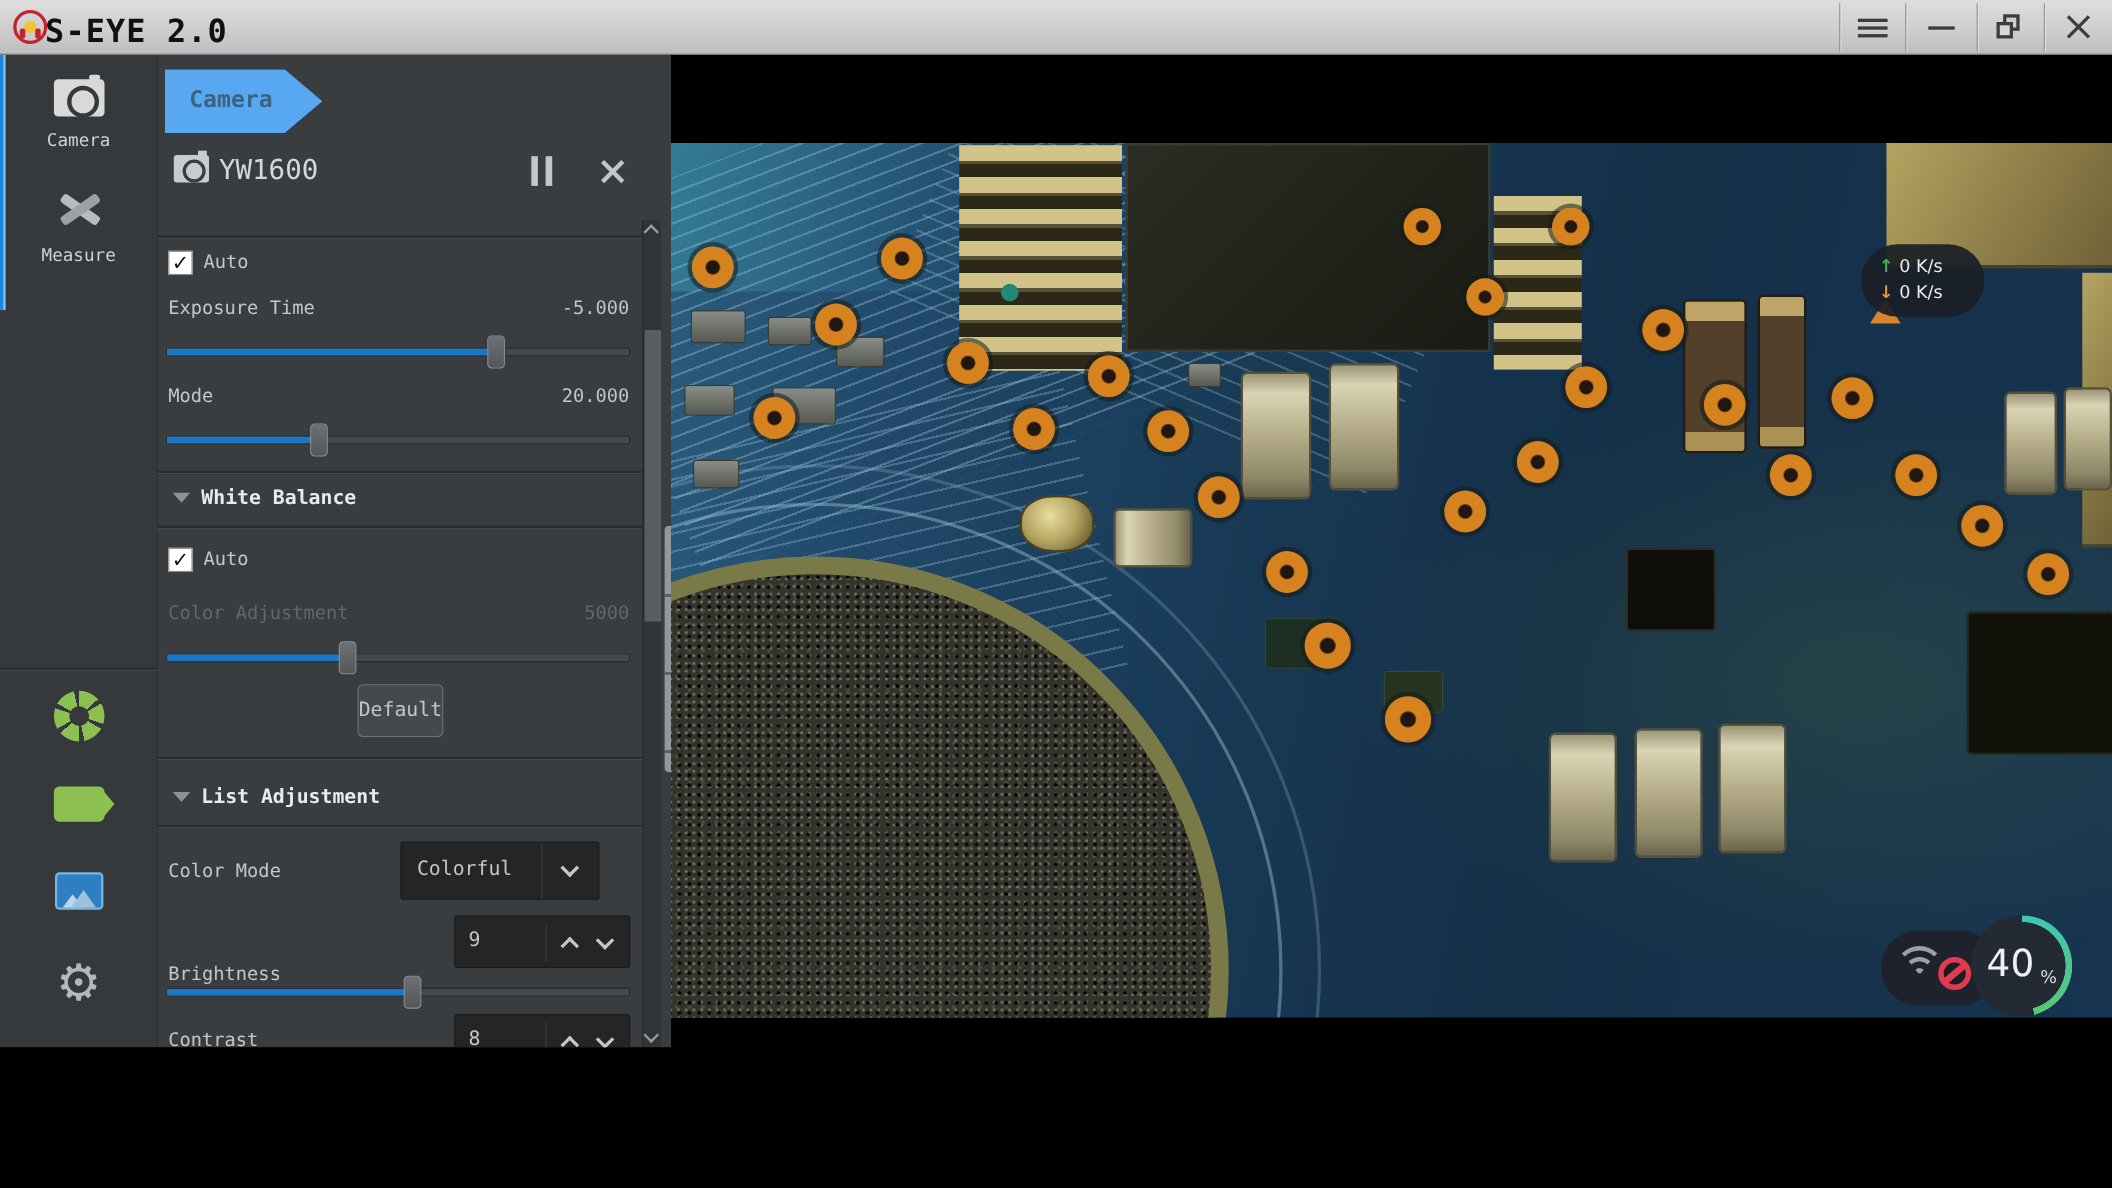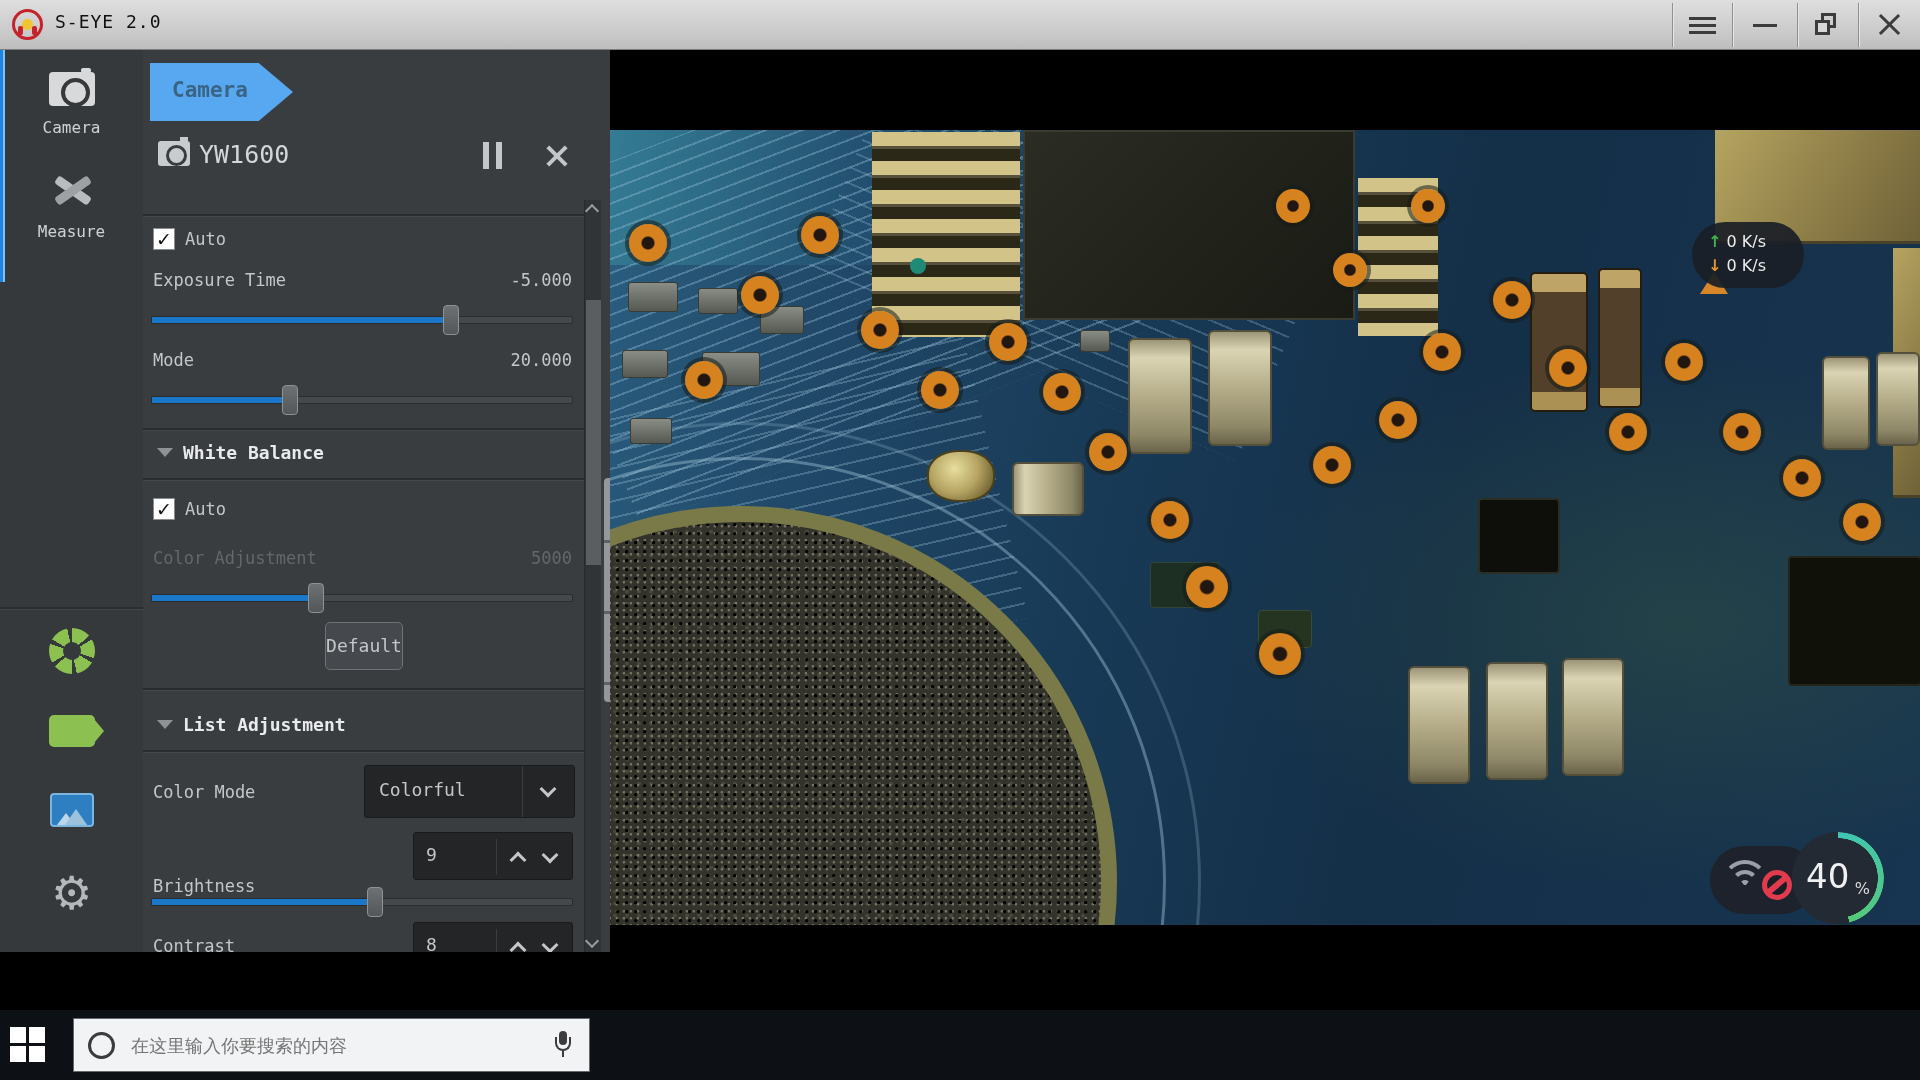--- a/index.html
+++ b/index.html
@@ -7,21 +7,21 @@
   body{font-family:"DejaVu Sans Mono","Liberation Mono",monospace;-webkit-font-smoothing:antialiased}
   #stage{position:relative;width:1920px;height:1080px;background:#000}
 
   
   .titlebar{position:absolute;left:0;top:0;width:1920px;height:50px;
     background:linear-gradient(#dedede,#c9c9c9 70%,#bdbdbd);border-bottom:1px solid #7d7d7d}
   .app-logo{position:absolute;left:12px;top:9px;width:31px;height:31px;border-radius:50%;
     border:3px solid #c4232b;background:radial-gradient(circle,#f2c433 0 5px,transparent 6px)}
   .app-logo::before{content:"";position:absolute;left:3px;top:14px;width:5px;height:9px;background:#c4232b;border-radius:2px}
   .app-logo::after{content:"";position:absolute;right:3px;top:14px;width:5px;height:9px;background:#c4232b;border-radius:2px}
-  .app-title{position:absolute;left:55px;top:11px;font-size:18px;font-weight:normal;color:#101010;letter-spacing:1px}
+  .app-title{position:absolute;left:41px;top:11px;font-size:29px;font-weight:bold;color:#101010;letter-spacing:1px}
   .tb-sep{position:absolute;top:3px;width:1px;height:44px;background:#8f8f8f;box-shadow:1px 0 0 #e6e6e6}
   .tb-btn{position:absolute;top:0;width:60px;height:49px;cursor:pointer}
   .ham-bar{position:absolute;left:17px;width:27px;height:3px;background:#3c3c3c}
   .min-bar{position:absolute;left:18px;top:24px;width:24px;height:3px;background:#3c3c3c}
   .restore-back{position:absolute;left:24px;top:13px;width:15px;height:15px;border:3px solid #3c3c3c;background:#cfcfcf}
   .restore-front{position:absolute;left:18px;top:20px;width:15px;height:15px;border:3px solid #3c3c3c;background:#d8d8d8}
   .close-x1,.close-x2{position:absolute;left:17px;top:23px;width:27px;height:3px;background:#3c3c3c}
   .close-x1{transform:rotate(45deg)}.close-x2{transform:rotate(-45deg)}
 
   
@@ -70,21 +70,21 @@
     color:#111;font-size:19px;line-height:20px;text-align:center;font-weight:bold;cursor:pointer;font-family:"DejaVu Sans","Liberation Sans",sans-serif}
   .sec-tri{position:absolute;left:14px;width:0;height:0;border-left:8px solid transparent;border-right:8px solid transparent;border-top:9px solid #8e9294}
   .sec-head{position:absolute;left:40px;font-size:18px;font-weight:bold;color:#e8eaec}
   .slider{position:absolute;left:8px;width:422px;height:30px;cursor:pointer}
   .slider .track{position:absolute;left:0;right:0;top:11px;height:8px;background:#46494c;border:1px solid #2a2d2f;border-radius:2px}
   .slider .fill{position:absolute;left:1px;top:12px;height:6px;background:#1b78c8}
   .slider .handle{position:absolute;top:0;width:16px;height:30px;margin-left:-8px;
     background:linear-gradient(#6d7174,#54575a);border:1px solid #8e9294;border-radius:4px}
   .default-btn{position:absolute;left:182px;top:572px;width:78px;height:48px;background:#45484c;border:1px solid #6e7274;
     border-radius:5px;color:#c4c7c9;font-size:18px;text-align:center;line-height:46px;cursor:pointer}
-  .combo{position:absolute;left:221px;width:211px;height:53px;background:#232527;border:1px solid #181a1c;border-radius:3px;cursor:pointer}
+  .combo{position:absolute;left:221px;width:181px;height:53px;background:#232527;border:1px solid #181a1c;border-radius:3px;cursor:pointer}
   .combo .val{position:absolute;left:14px;top:13px;font-size:18px;color:#c4c7c9}
   .combo .cell{position:absolute;right:0;top:0;width:52px;height:100%;border-left:1px solid #3a3d40}
   .chev{position:absolute;width:12px;height:12px;border-left:3px solid #c4c7c9;border-bottom:3px solid #c4c7c9}
   .chev.down{transform:rotate(-45deg)}
   .chev.up{transform:rotate(135deg)}
   .spin{position:absolute;left:270px;width:160px;height:48px;background:#232527;border:1px solid #181a1c;border-radius:3px}
   .spin .val{position:absolute;left:12px;top:11px;font-size:18px;color:#c4c7c9}
   .spin .sep{position:absolute;left:82px;top:6px;width:1px;height:36px;background:#3a3d40}
   .vscroll{position:absolute;left:441px;top:150px;width:17px;height:752px;background:#313437;border-left:1px solid #27292b}
   .vscroll .thumb{position:absolute;left:1px;top:100px;width:15px;height:265px;background:#5a5e61;cursor:pointer}
@@ -412,31 +412,13 @@
       <i class="wifi-arc" style="left:30px;top:34px;width:10px;height:10px;border-top-width:5px"></i>
       <span class="no-sign"></span>
     </div>
     <div class="ring40" style="--arc: 46%;">
       <b>40</b>
       <i>%</i>
     </div>
   </div>
 
 
-  <div class="taskbar">
-    <div class="start">
-      <i style="left:0;top:0"></i>
-      <i style="left:19px;top:0"></i>
-      <i style="left:0;top:19px"></i>
-      <i style="left:19px;top:19px"></i>
-    </div>
-    <div class="searchbox">
-      <span class="cortana"></span>
-      <input type="text" placeholder="在这里输入你要搜索的内容" style="">
-      <span class="mic">
-        <i class="cap2"></i>
-          <i class="arc"></i>
-          <i class="stem"></i>
-      </span>
-    </div>
-
-  </div>
 </div>
 
 </body></html>

